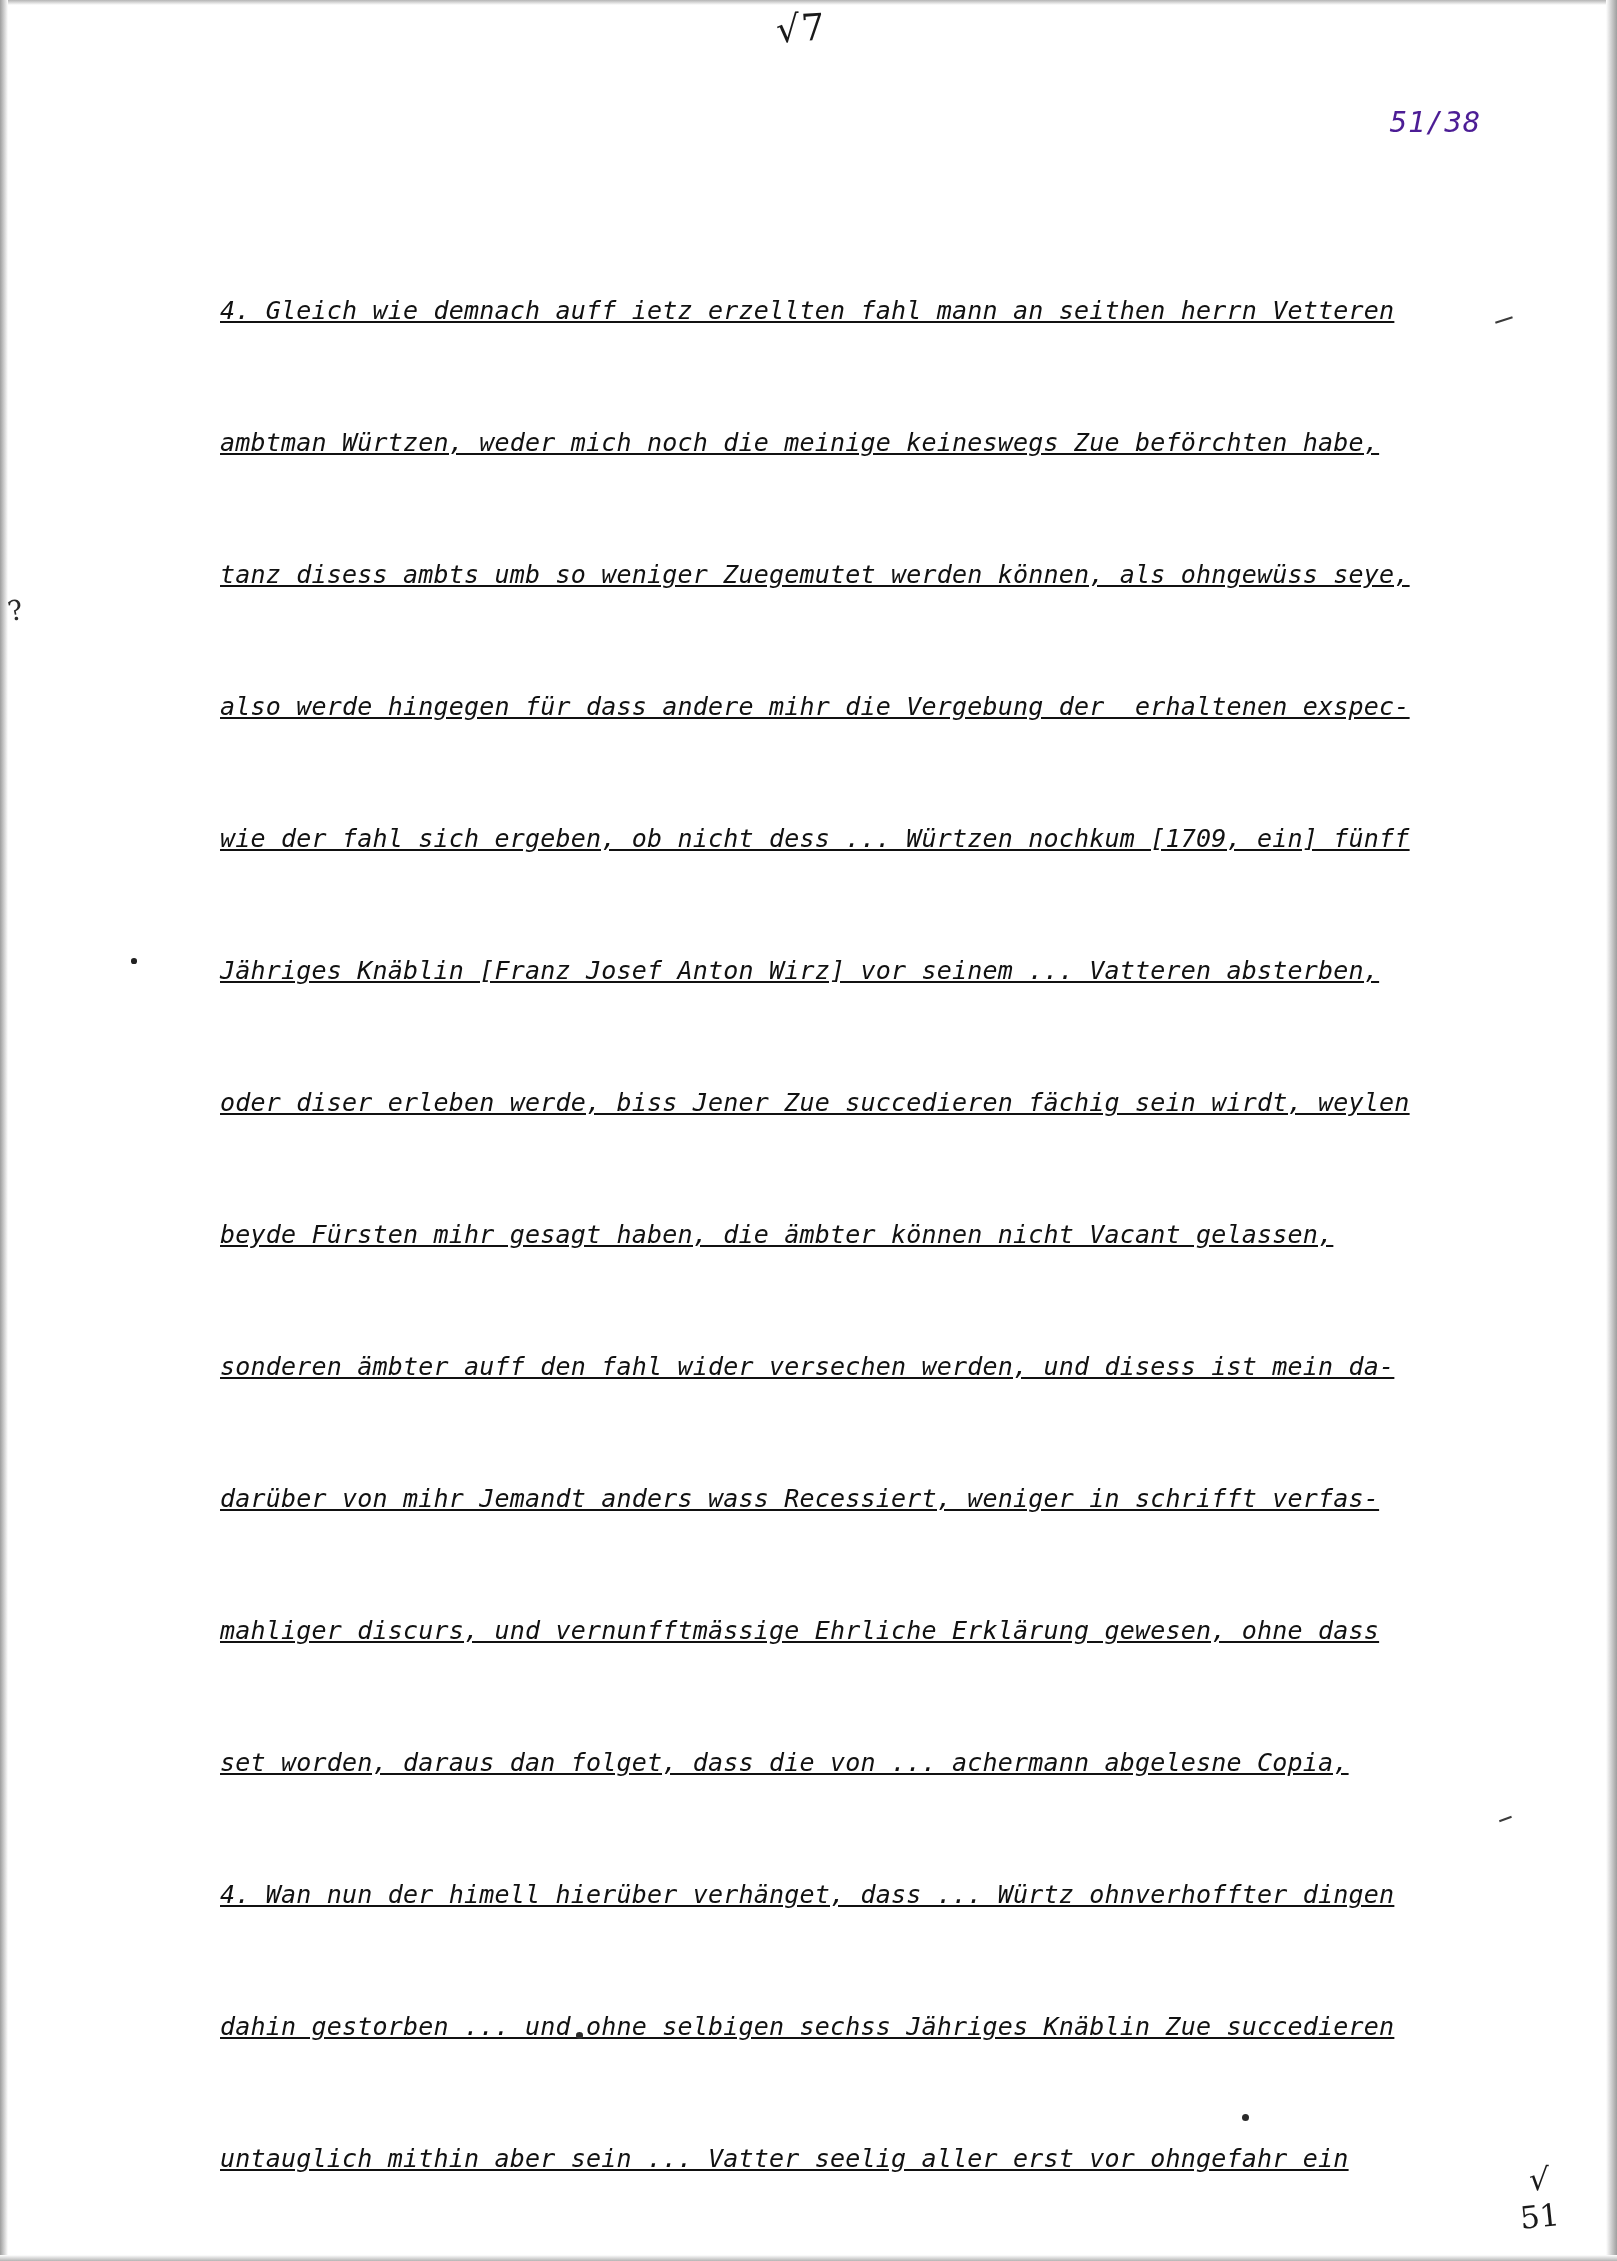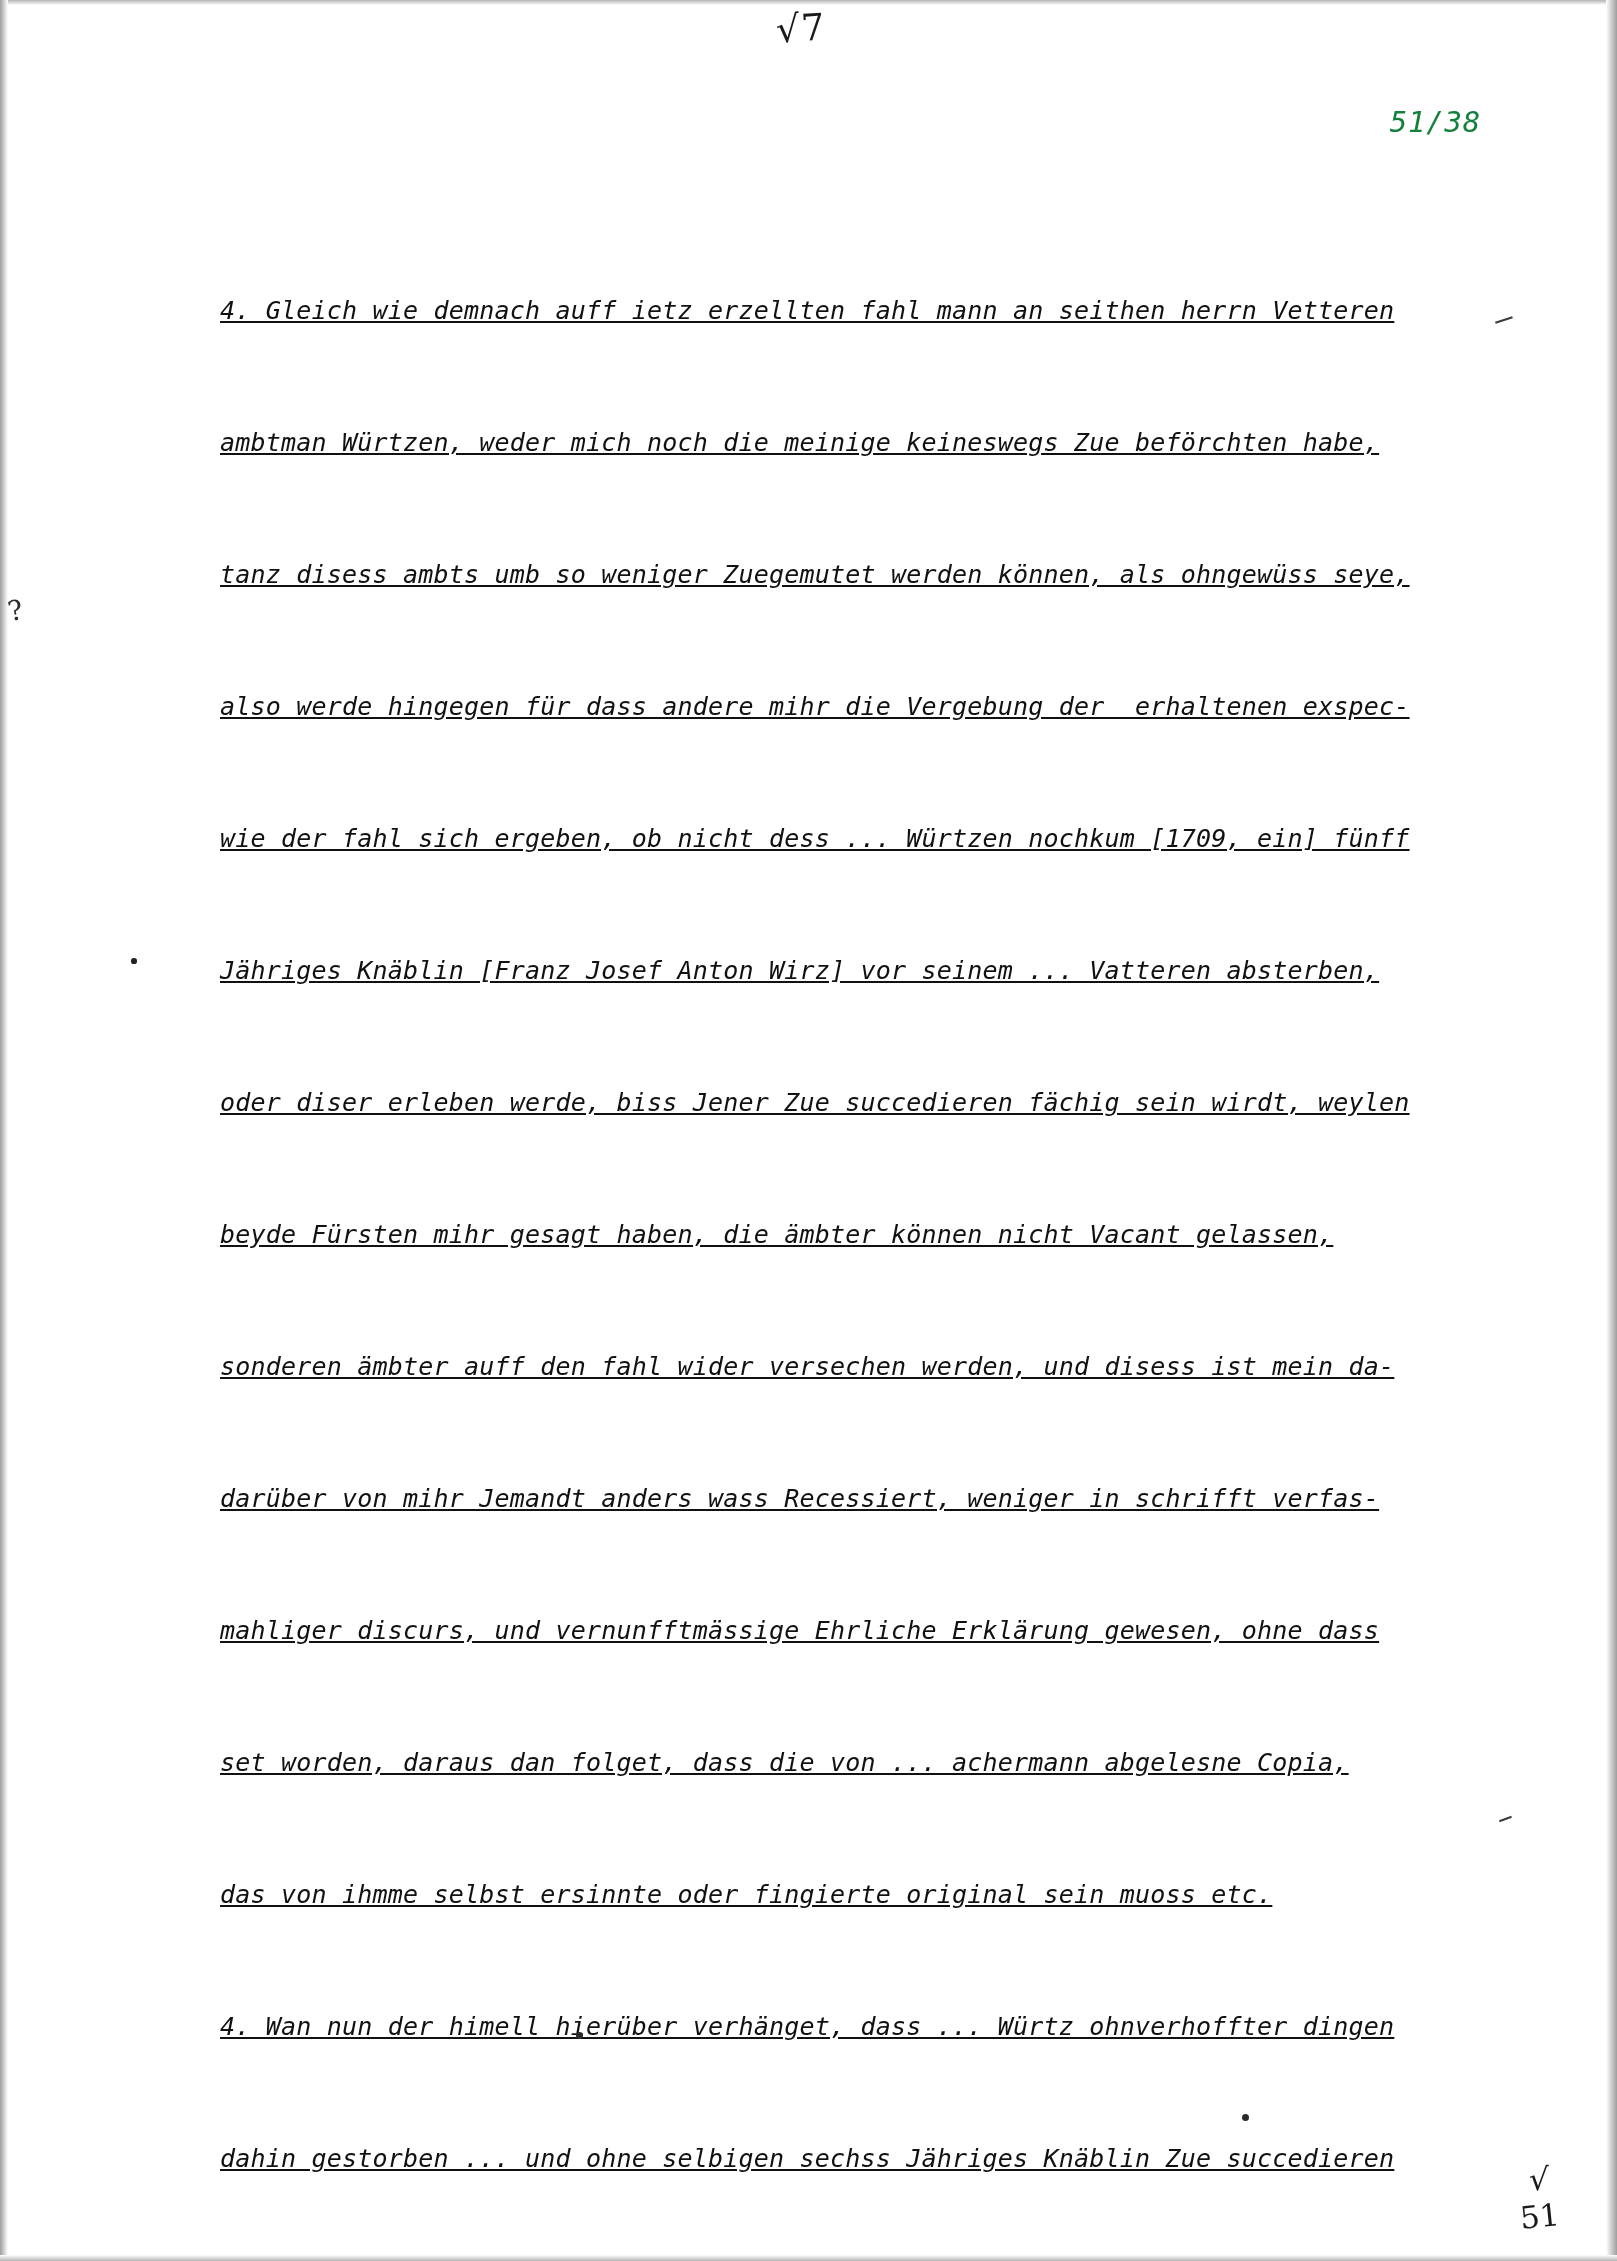--- a/index.html
+++ b/index.html
@@ -119,21 +119,21 @@
     transform: rotate(-20deg);
   }
 
   .folio {
     position: absolute;
     right: 136px;
     top: 105px;
     font-family: "DejaVu Sans Mono", monospace;
     font-style: italic;
     font-size: 29px;
-    color: #15803d;
+    color: #4c1d95;
     letter-spacing: 0.8px;
     margin-left: 21px;
   }
 
   .body-text {
     position: absolute;
     left: 220px;
     top: 201px;
     width: 1229px;
     font-family: "DejaVu Sans Mono", monospace;
@@ -172,21 +172,20 @@
     <span class="ln">tanz disess ambts umb so weniger Zuegemutet werden können, als ohngewüss seye,</span>
     <span class="ln">also werde hingegen für dass andere mihr die Vergebung der  erhaltenen exspec-</span>
     <span class="ln">wie der fahl sich ergeben, ob nicht dess ... Würtzen nochkum [1709, ein] fünff</span>
     <span class="ln">Jähriges Knäblin [Franz Josef Anton Wirz] vor seinem ... Vatteren absterben,</span>
     <span class="ln">oder diser erleben werde, biss Jener Zue succedieren fächig sein wirdt, weylen</span>
     <span class="ln">beyde Fürsten mihr gesagt haben, die ämbter können nicht Vacant gelassen,</span>
     <span class="ln">sonderen ämbter auff den fahl wider versechen werden, und disess ist mein da-</span>
     <span class="ln">darüber von mihr Jemandt anders wass Recessiert, weniger in schrifft verfas-</span>
     <span class="ln">mahliger discurs, und vernunfftmässige Ehrliche Erklärung gewesen, ohne dass</span>
     <span class="ln">set worden, daraus dan folget, dass die von ... achermann abgelesne Copia,</span>
-    <span class="ln">das von ihmme selbst ersinnte oder fingierte original sein muoss etc.</span>
     <span class="ln">4. Wan nun der himell hierüber verhänget, dass ... Würtz ohnverhoffter dingen</span>
     <span class="ln">dahin gestorben ... und ohne selbigen sechss Jähriges Knäblin Zue succedieren</span>
     <span class="ln">untauglich mithin aber sein ... Vatter seelig aller erst vor ohngefahr ein</span>
     
     
     
     
     
     
     

